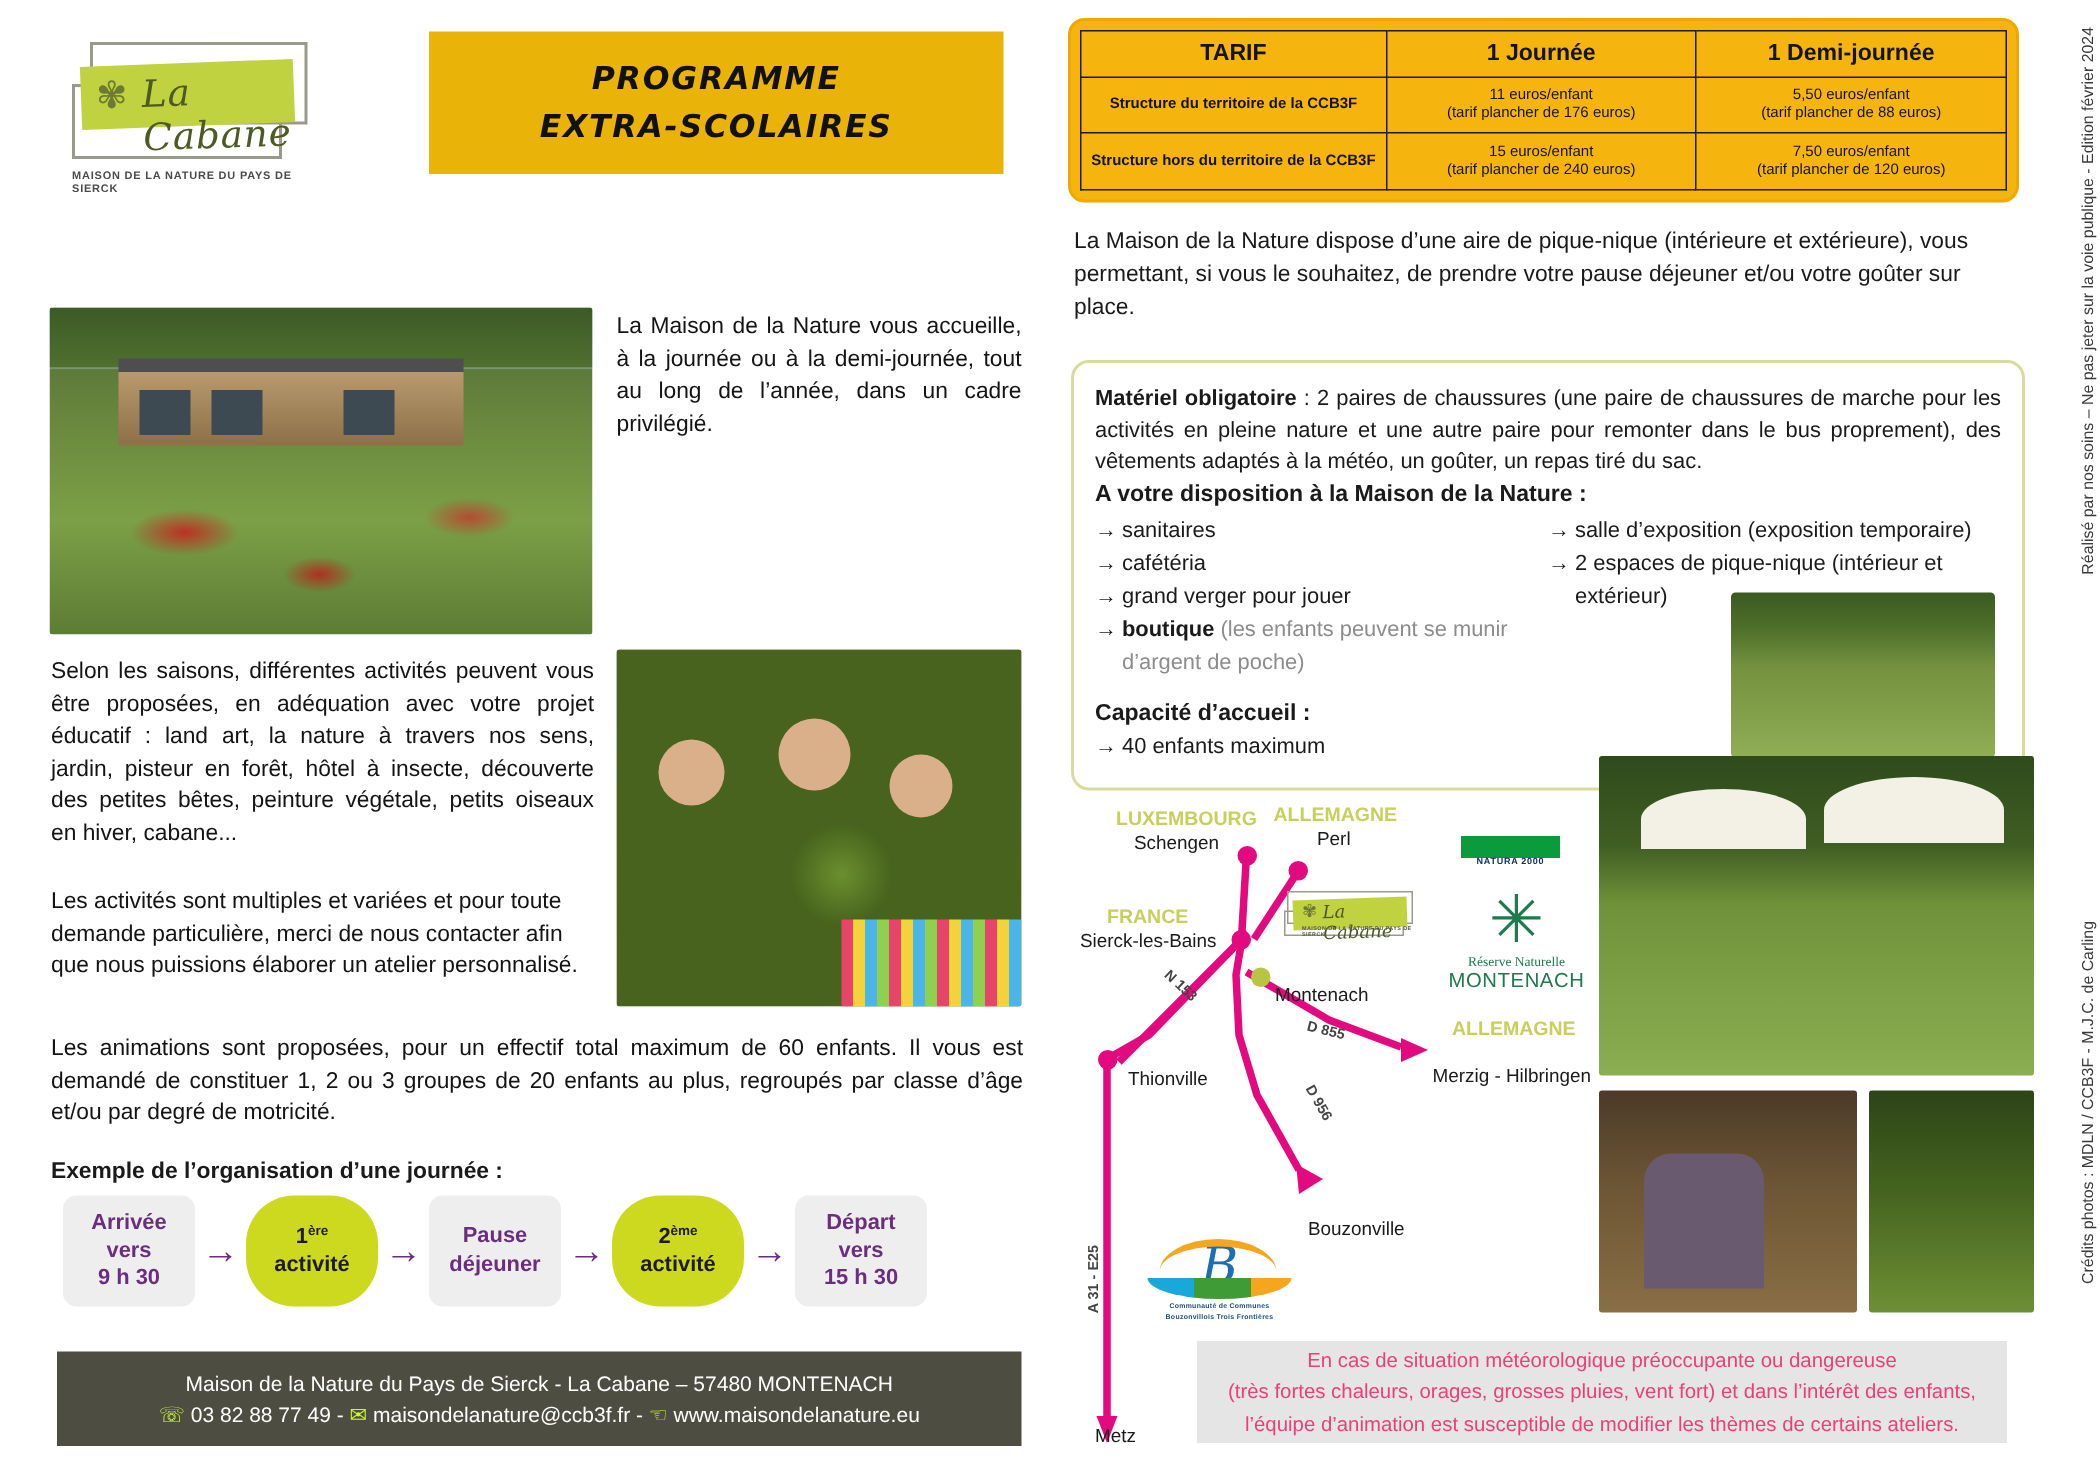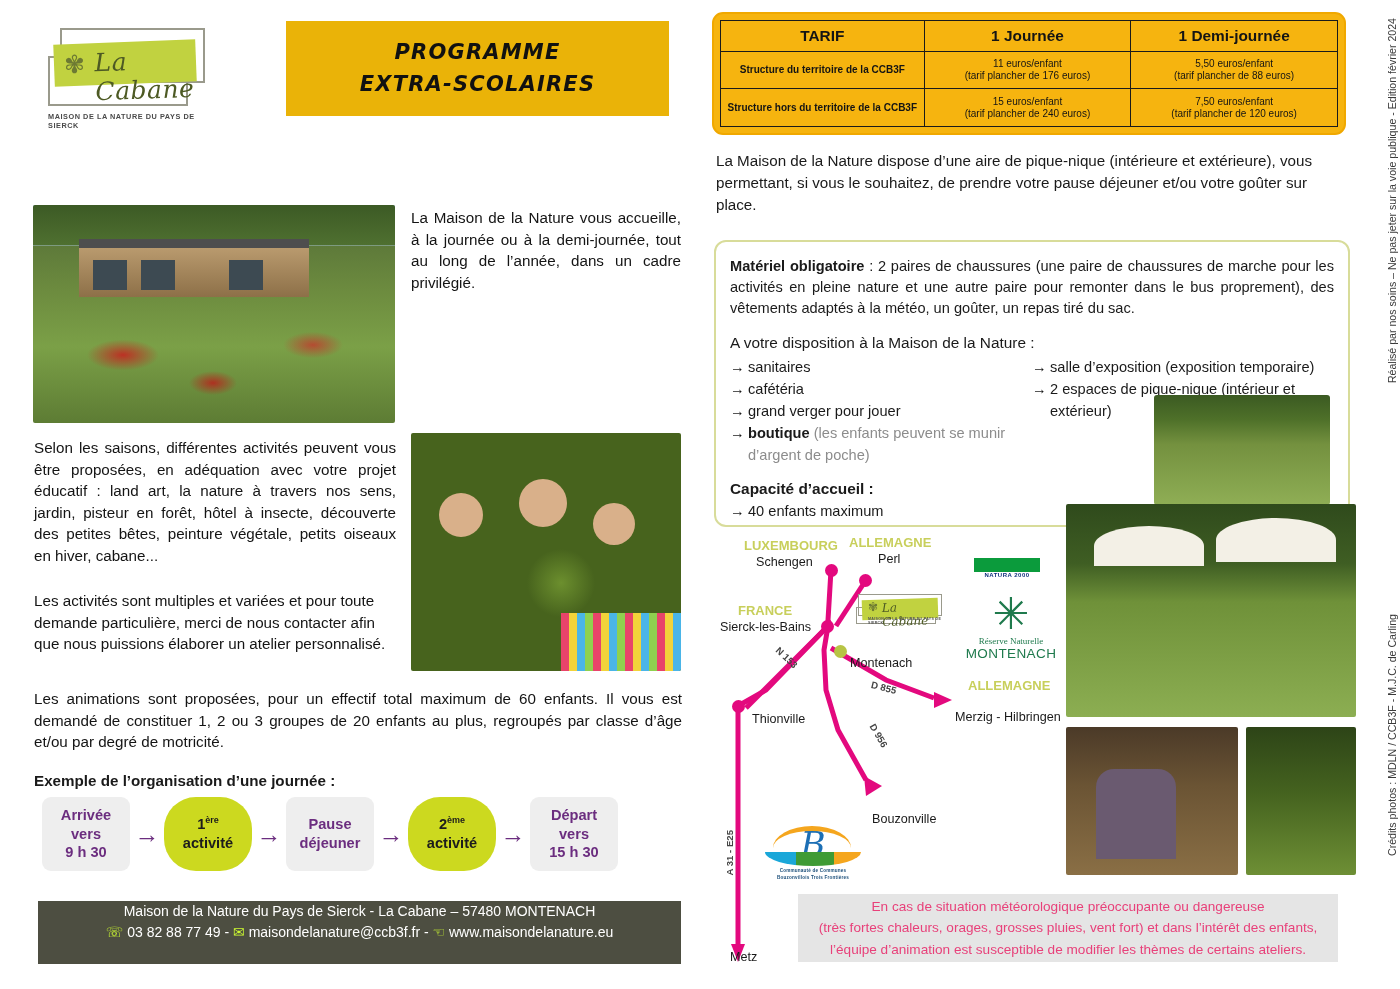--- a/index.html
+++ b/index.html
@@ -71,42 +71,42 @@
   .fbox { border-radius:9px; width:88px; height:74px; display:flex; flex-direction:column;
      align-items:center; justify-content:center; text-align:center; font-size:14.6px;
      line-height:1.28; color:#6b2d7f; font-weight:bold; }
   .fbox.grey { background:#eeeeee; }
   .fbox.green { background:#ccd91f; color:#1c1c1c;border-radius:32px; }
   .farr { width:34px; text-align:center; color:#6b2d7f; font-size:25px; font-weight:bold; line-height:1; }
   .fbox sup { font-size:9px; vertical-align:super; }
 
   .footer { position:absolute; left:38px; top:901px; width:643px; height:63px;
      background:#4d4e41; color:#ffffff; display:flex; flex-direction:column;
-     align-items:center; font-size:14px; line-height:1.5; }
+     align-items:center; justify-content:center; font-size:14px; line-height:1.5; }
   .footer .ico { color:#ccf832; }
 
   
   .right { position:absolute; left:706px; top:0; width:694px; height:989px; }
 
   .tarif-wrap { position:absolute; left:6px; top:12px; width:634px; height:123px;
      background:#f6b40f; border:2px solid #f0a800; border-radius:11px; padding:6px; }
   table.tarif { width:100%; height:100%; border-collapse:collapse; }
   table.tarif td, table.tarif th { border:1.6px solid #1a1a1a; text-align:center;
      font-size:10px; color:#141414; padding:2px 4px; line-height:1.2; }
   table.tarif th { font-weight:bold; font-size:15.4px; }
   table.tarif td.rowhead { font-weight:bold; }
   table.tarif .c1 { width:33%; }
 
   .pique { position:absolute; left:10px; top:150px; width:632px; font-size:15.2px; line-height:1.45; }
 
   .matbox { position:absolute; left:8px; top:240px; width:636px; height:287px;
      border:2px solid #d8dc9a; border-radius:12px; padding:14px 14px 0 14px; }
   .matbox .lead { font-size:14.6px; line-height:1.44; text-align:justify; }
   .matbox b { font-weight:bold; }
-  .dispo-t { margin-top:15px; font-size:15.4px; font-weight:normal; }
+  .dispo-t { margin-top:2px; font-size:15.4px; font-weight:bold; }
   .cols { display:flex; margin-top:5px; }
   .col { width:50%; }
   .li { font-size:14.6px; line-height:1.5; padding-left:18px; position:relative; }
   .li .ar { position:absolute; left:0; top:0; }
   .li .muted { color:#8c8c8c; }
   .cap-t { margin-top:14px; font-size:15.4px; font-weight:bold; }
 
   #photo-grass { position:absolute; left:438px; top:153px; width:176px; height:110px;
      border-radius:3px;
      background:linear-gradient(#3b5a22 0%,#4e7029 22%,#74913f 45%,#8fae55 100%); }

